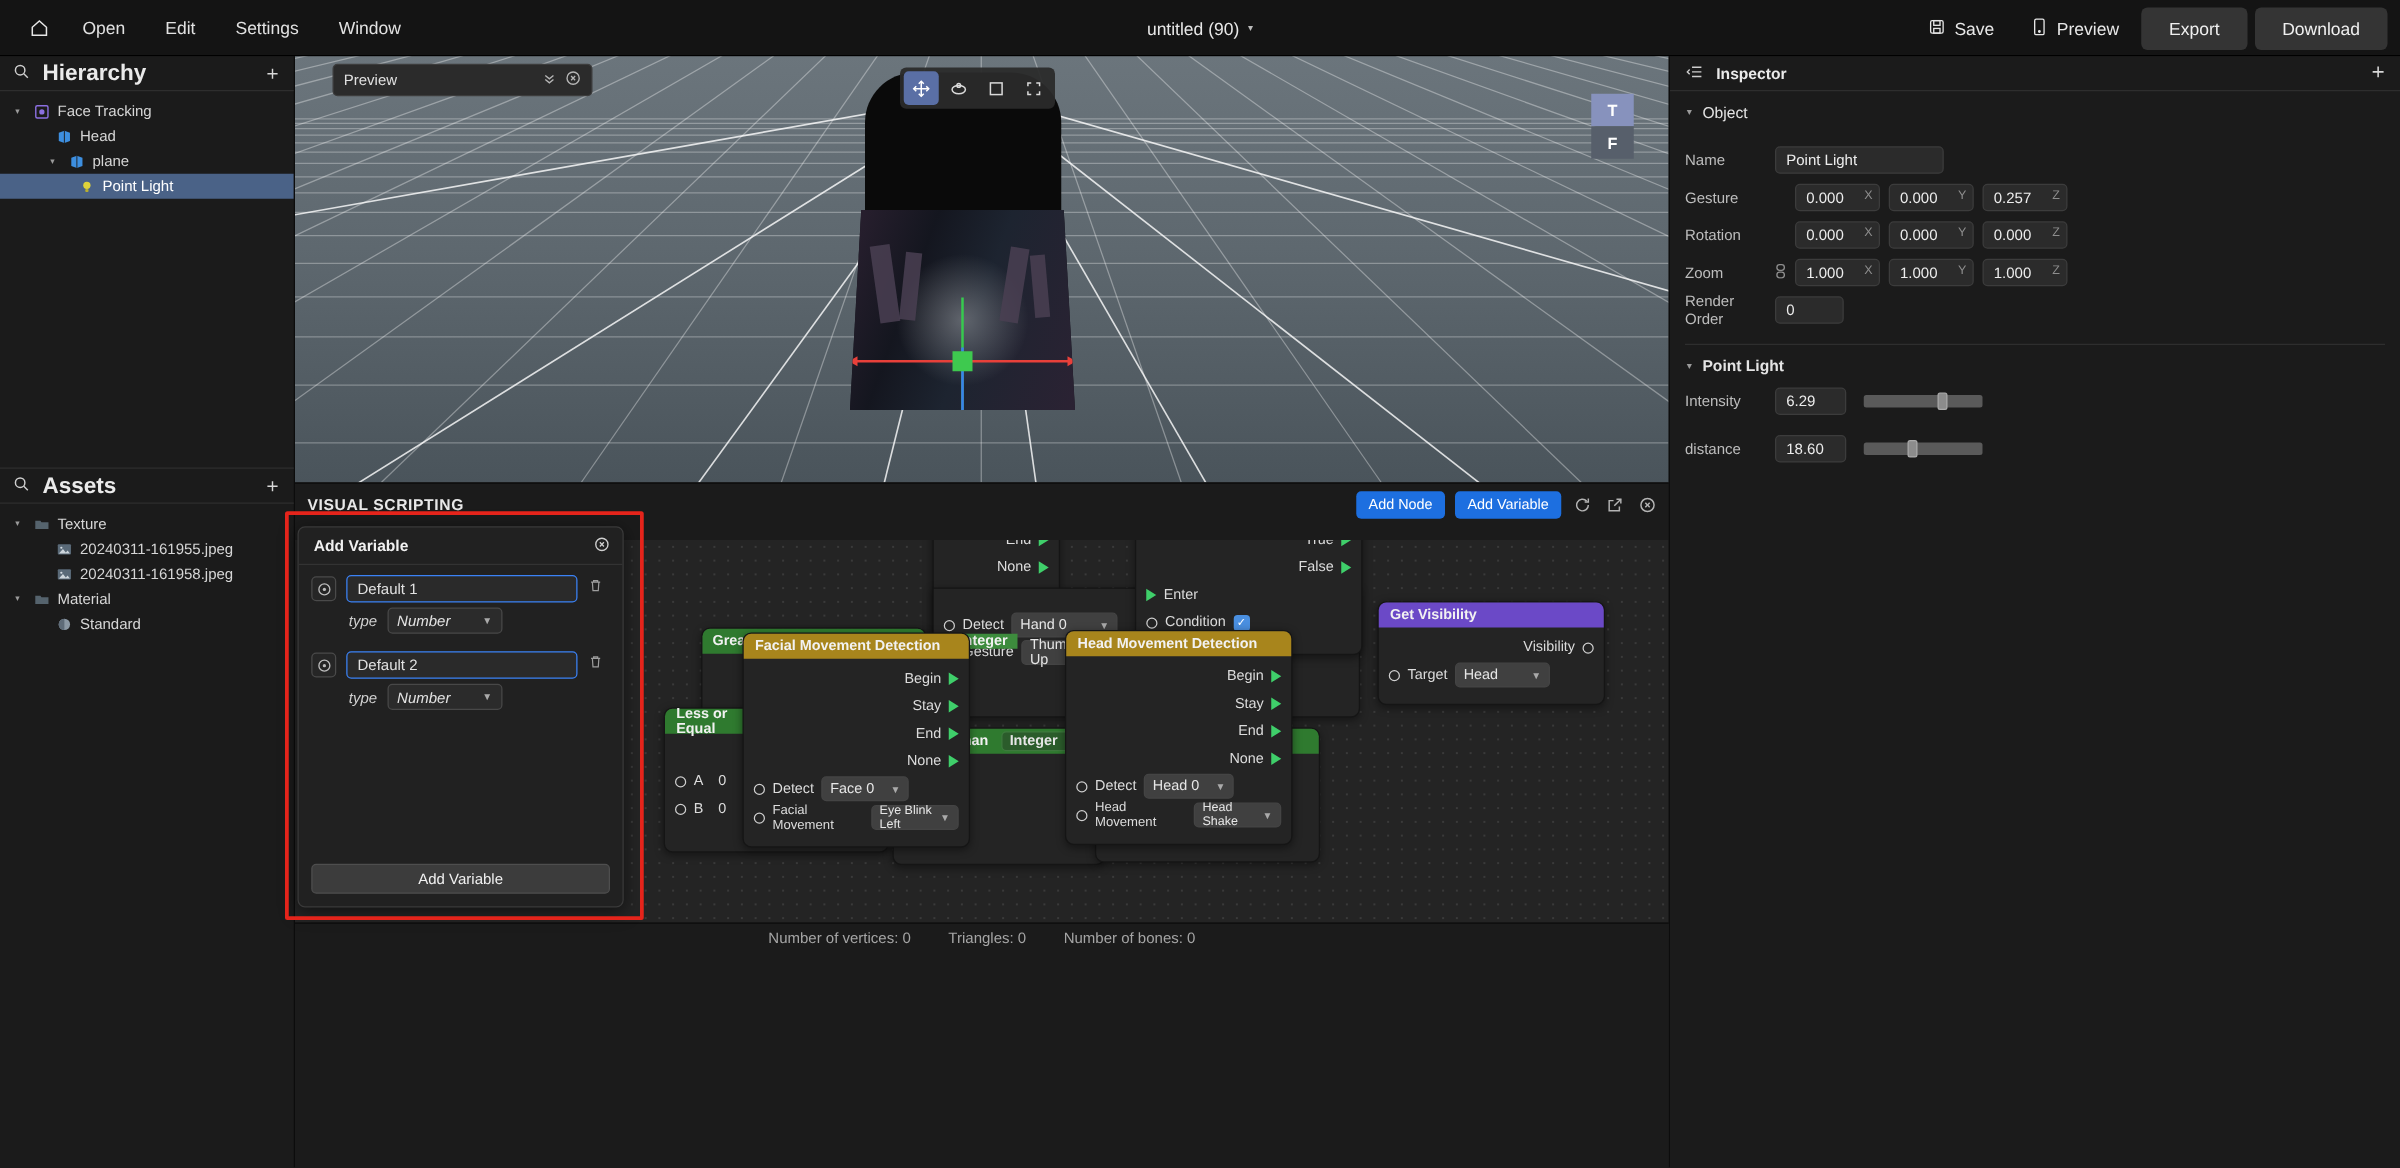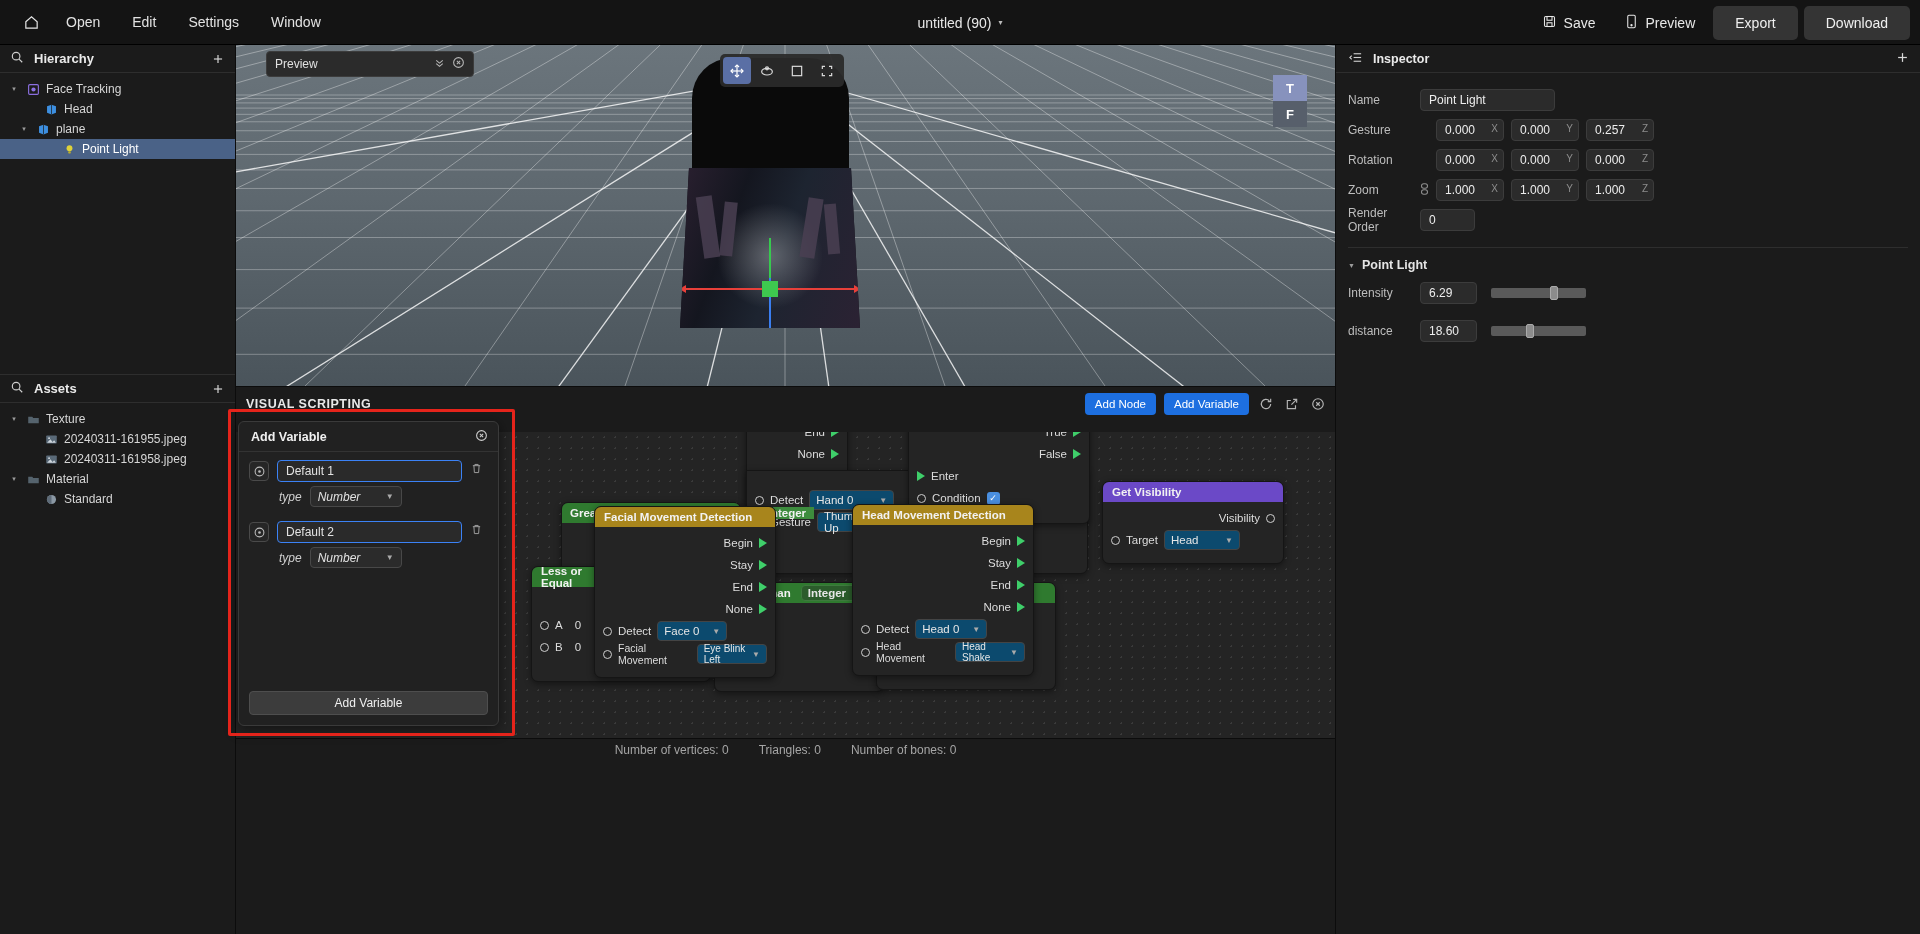--- a/index.html
+++ b/index.html
@@ -52,21 +52,21 @@
   #left{
     position:absolute; left:0; top:45px; width:236px; height:889px;
     background:#1b1b1b; border-right:1px solid #0c0c0c;
     display:flex; flex-direction:column;
   }
   .panel-head{
     height:28px; display:flex; align-items:center; gap:10px;
     padding:0 10px; border-bottom:1px solid #2e2e2e; position:relative;
     flex:0 0 auto;
   }
-  .panel-head .ttl{ font-size:13px; font-weight:bold; color:#eaeaea; }
+  .panel-head .ttl{ font-size:18px; font-weight:bold; color:#eaeaea; }
   .panel-head .plus{
     position:absolute; right:8px; top:50%; transform:translateY(-50%);
     cursor:pointer; width:18px;height:18px;
     display:flex;align-items:center;justify-content:center;
   }
   #hierarchy{ height:330px; border-bottom:1px solid #2e2e2e; display:flex; flex-direction:column;}
   #hierarchy .body{ padding-top:6px; overflow:auto; flex:1;}
   #assets{ flex:1; display:flex; flex-direction:column;}
   #assets .body{ padding-top:6px; overflow:auto; flex:1;}
   .tree-row{
@@ -171,21 +171,21 @@
   .hd-gold{ background:#a8851c; }
   .hd-green{ background:#2f7a2f; }
   .hd-purple{ background:#6b49c7; }
   .node-body{ padding:5px 0 7px 0; }
   .row{ display:flex; align-items:center; min-height:22px; font-size:11.5px;
         padding:0 8px; gap:6px; color:#dcdcdc;}
   .row.right{ justify-content:flex-end; }
   .pin-o{ width:9px;height:9px;border:1.3px solid #cfcfcf;border-radius:50%;flex:0 0 9px;}
   .pin-t{ width:0;height:0;border-left:8px solid #3fcf6a;border-top:5px solid transparent;border-bottom:5px solid transparent;flex:0 0 8px;}
   .sel-box{
-    background:#0c4a6e; border:1px solid #444; border-radius:4px;
+    background:#404040; border:1px solid #444; border-radius:4px;
     height:20px; display:flex;align-items:center; padding:0 6px; gap:6px;
     font-size:11.5px; color:#e6e6e6; min-width:70px; cursor:pointer;
   }
   .sel-box .cv{ margin-left:auto; font-size:8px; color:#aaa; }
   .chk{ width:13px;height:13px;background:#4a8fe0;border-radius:3px;
         display:flex;align-items:center;justify-content:center;color:#fff;font-size:9px;}
   .muted{ color:#8d8d8d; }
 
   
   #redbox{
@@ -335,21 +335,21 @@
         <div class="tree-row" style="padding-left: 26px;">
           <span class="tw"></span>
           <span class="ico">
             <svg width="13" height="13" viewBox="0 0 16 16">
               <path d="M2.5 4 L8 2 L13.5 4 L13.5 12 L8 14 L2.5 12 Z" fill="#3d8fe0"></path>
               <path d="M8 2 L8 14" stroke="#1b1b1b" stroke-width="0.9"></path>
             </svg>
           </span>
           <span>Head</span>
         </div>
-        <div class="tree-row" style="padding-left: 18px;">
+        <div class="tree-row" style="padding-left: 36px;">
           <span class="tw">▾</span>
           <span class="ico">
             <svg width="13" height="13" viewBox="0 0 16 16">
               <path d="M2.5 4 L8 2 L13.5 4 L13.5 12 L8 14 L2.5 12 Z" fill="#3d8fe0"></path>
               <path d="M8 2 L8 14" stroke="#1b1b1b" stroke-width="0.9"></path>
             </svg>
           </span>
           <span>plane</span>
         </div>
         <div class="tree-row sel" style="padding-left: 44px;">
@@ -988,20 +988,24 @@
     </span>
     <span class="ttl">Inspector</span>
     <span class="plus" style="position:absolute;right:10px;top:50%;transform:translateY(-50%);cursor:pointer">
       <svg width="15" height="15" viewBox="0 0 24 24" stroke="#d8d8d8" stroke-width="2">
           <line x1="12" y1="5" x2="12" y2="19"></line>
           <line x1="5" y1="12" x2="19" y2="12"></line>
         </svg>
     </span>
   </div>
 
+  <div class="sect">
+    <span class="caret">▼</span>
+    <span>Object</span>
+  </div>
 
   <div class="frow" style="margin-top:14px">
     <span class="flabel">Name</span>
     <input class="finput" style="width: 135px;" value="Point Light">
   </div>
 
   <div class="frow">
     <span class="flabel">Gesture</span>
     <span class="link-ic"></span>
     <div class="vec">

